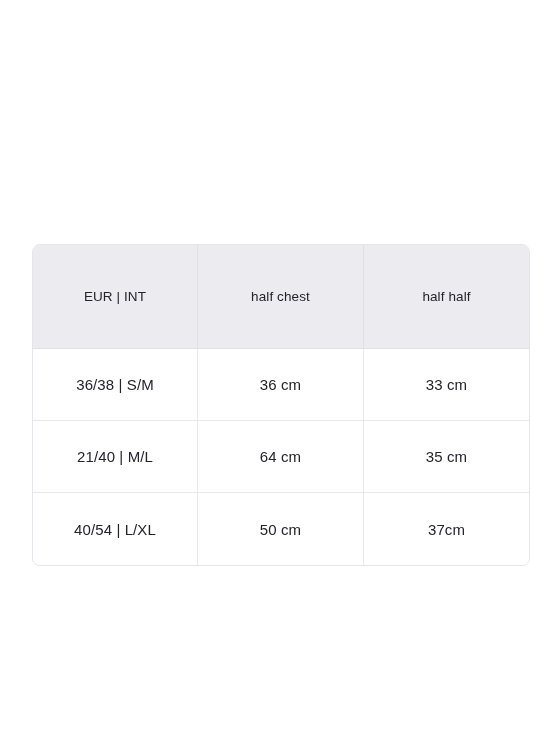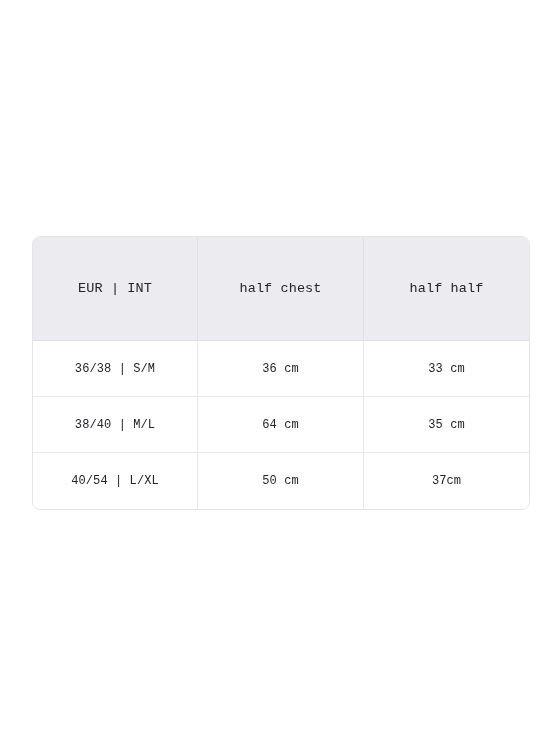--- a/index.html
+++ b/index.html
@@ -18,23 +18,22 @@
   .page {
     position: relative;
     width: 560px;
     height: 746px;
     background: #ffffff;
   }
 
   .size-table-wrap {
     position: absolute;
     left: 32px;
-    top: 236px;
+    top: 244px;
     width: 496px;
-    font-family: Liberation Mono, monospace;
   }
 
   table.size-table {
     width: 496px;
     border-collapse: separate;
     border-spacing: 0;
     border: 1px solid #e6e4e9;
     border-radius: 8px;
     overflow: hidden;
     background: #ffffff;
@@ -57,23 +56,23 @@
     font-size: 13.5px;
     letter-spacing: 0.1px;
     border-right: 1px solid #e1dfe6;
     border-bottom: 1px solid #e1dfe6;
   }
   table.size-table thead th:last-child {
     border-right: none;
   }
 
   table.size-table tbody td {
-    height: 56px;
+    height: 72px;
     background: #ffffff;
-    font-size: 12px;
+    font-size: 15px;
     letter-spacing: 0.1px;
     border-right: 1px solid #e9e7ec;
     border-bottom: 1px solid #e9e7ec;
   }
   table.size-table tbody td:last-child {
     border-right: none;
   }
   table.size-table tbody tr:last-child td {
     border-bottom: none;
   }
@@ -96,21 +95,21 @@
           <th class="col-2">half half</th>
         </tr>
       </thead>
       <tbody>
         <tr>
           <td class="col-0">36/38 | S/M</td>
           <td class="col-1">36 cm</td>
           <td class="col-2">33 cm</td>
         </tr>
         <tr>
-          <td class="col-0">38/40 | M/L</td>
+          <td class="col-0">21/40 | M/L</td>
           <td class="col-1">64 cm</td>
           <td class="col-2">35 cm</td>
         </tr>
         <tr>
           <td class="col-0">40/54 | L/XL</td>
           <td class="col-1">50 cm</td>
           <td class="col-2">37cm</td>
         </tr>
       </tbody>
     </table>

